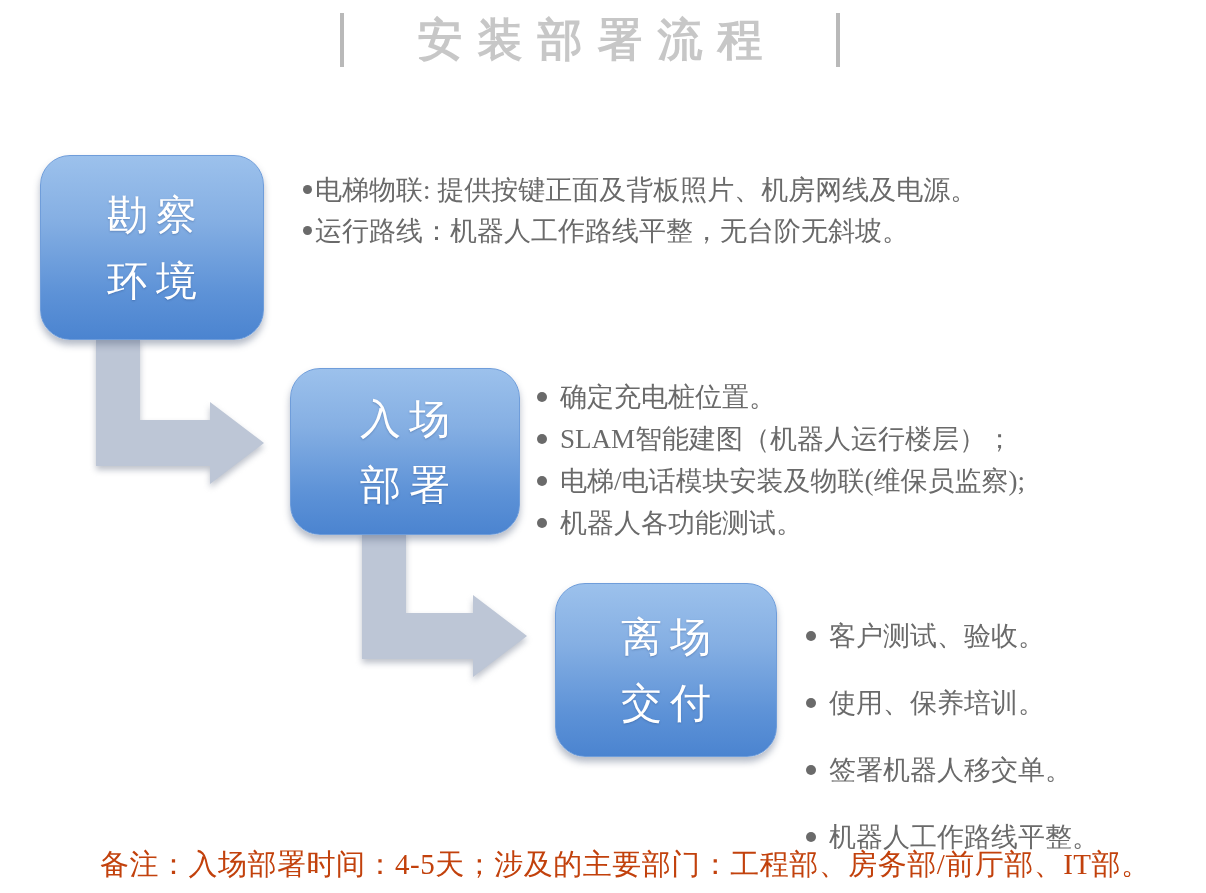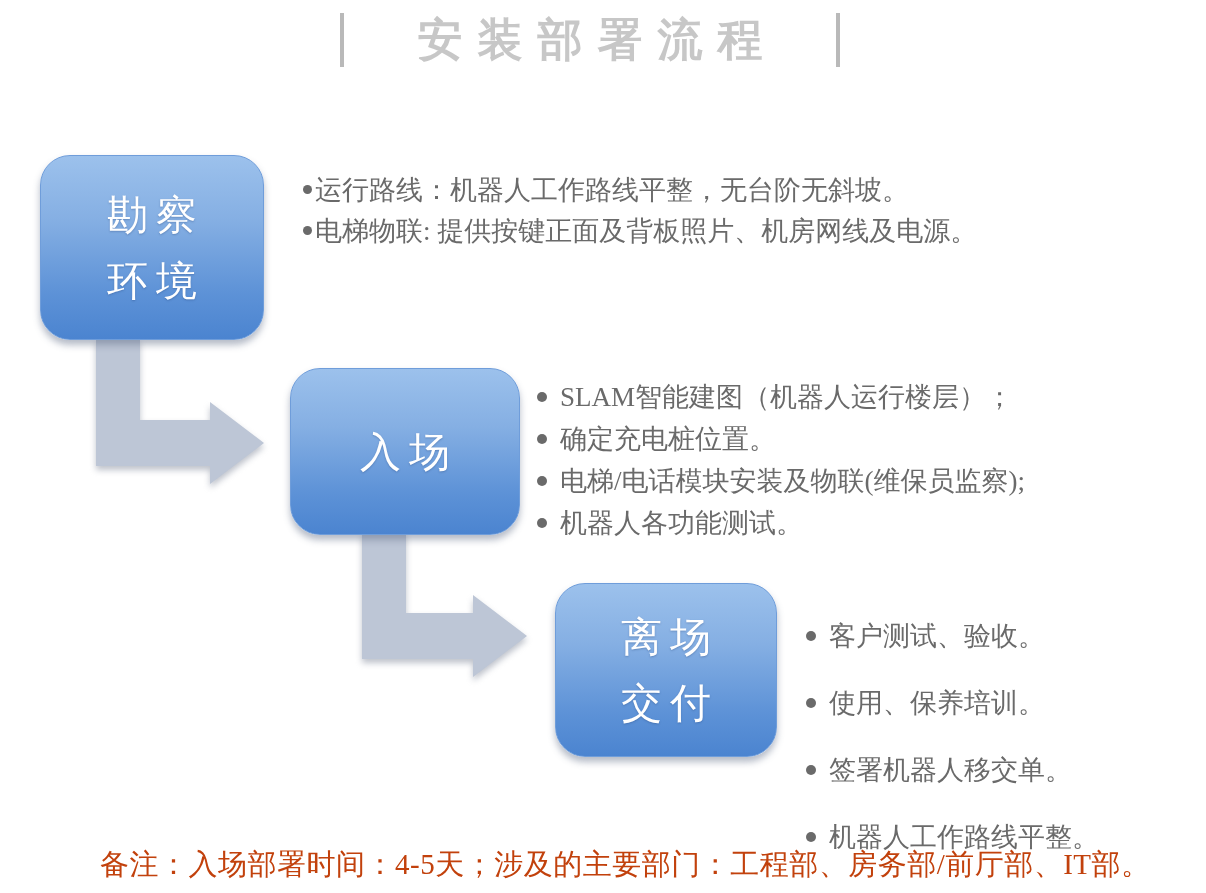--- a/index.html
+++ b/index.html
@@ -93,40 +93,41 @@
   </svg>
 
   <div class="step-box box-1">
     <div class="line">勘察</div>
     <div class="line">环境</div>
   </div>
 
   <div class="bullet-list list-1">
     <div class="row">
       <span class="dot"></span>
-      <span>运行路线：机器人工作路线平整，无台阶无斜坡。</span>
+      <span>电梯物联: 提供按键正面及背板照片、机房网线及电源。</span>
     </div>
     <div class="row">
       <span class="dot"></span>
-      <span>电梯物联: 提供按键正面及背板照片、机房网线及电源。</span>
+      <span>运行路线：机器人工作路线平整，无台阶无斜坡。</span>
     </div>
   </div>
 
   <div class="step-box box-2">
     <div class="line">入场</div>
+    <div class="line">部署</div>
   </div>
 
   <div class="bullet-list list-2">
     <div class="row">
       <span class="dot"></span>
-      <span>SLAM智能建图（机器人运行楼层）；</span>
+      <span>确定充电桩位置。</span>
     </div>
     <div class="row">
       <span class="dot"></span>
-      <span>确定充电桩位置。</span>
+      <span>SLAM智能建图（机器人运行楼层）；</span>
     </div>
     <div class="row">
       <span class="dot"></span>
       <span>电梯/电话模块安装及物联(维保员监察);</span>
     </div>
     <div class="row">
       <span class="dot"></span>
       <span>机器人各功能测试。</span>
     </div>
   </div>

